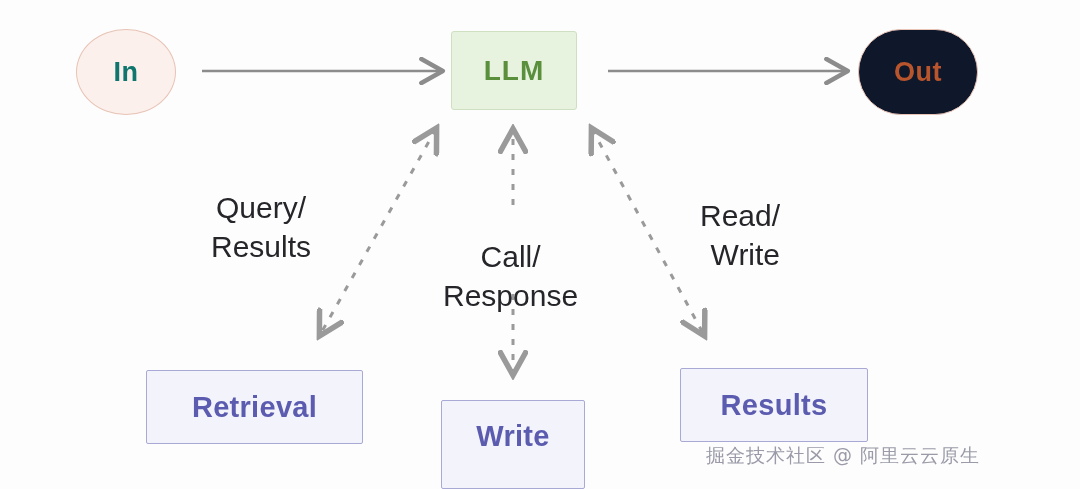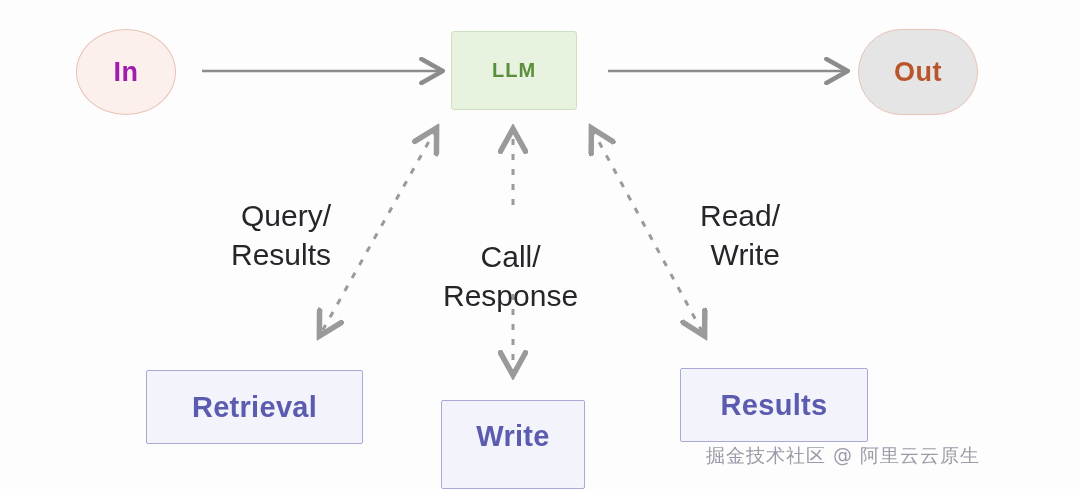--- a/index.html
+++ b/index.html
@@ -33,45 +33,45 @@
   #node-in {
     left: 76px;  top: 29px;
     width: 100px; height: 86px;
     background: #fbf0ec;
     border: 1.4px solid #e8c3b6;
     border-radius: 50%;
   }
   #node-in .lbl {
     font-size: 27px;
     font-weight: 700;
-    color: #a21caf;
+    color: #0f766e;
     letter-spacing: 0.5px;
     text-align: right;
   }
 
   
   #node-llm {
     left: 451px; top: 31px;
     width: 126px; height: 79px;
     background: #e7f2df;
     border: 1.4px solid #cfe0c2;
     border-radius: 3px;
   }
   #node-llm .lbl {
-    font-size: 20px;
+    font-size: 28px;
     font-weight: 700;
     color: #5a8f3c;
     letter-spacing: 1px;
   }
 
   
   #node-out {
     left: 858px; top: 29px;
     width: 120px; height: 86px;
-    background: #e5e5e5;
+    background: #0f172a;
     border: 1.4px solid #e8c3b6;
     border-radius: 44px;
   }
   #node-out .lbl {
     font-size: 27px;
     font-weight: 700;
     color: #b8552c;
     letter-spacing: 0.5px;
   }
 
@@ -103,21 +103,21 @@
 
   
   .edge-label {
     position: absolute;
     font-size: 30px;
     color: #26262a;
     line-height: 1.30;
     white-space: pre-line;
     user-select: none;
   }
-  #label-query   { left: 211px; top: 196px; text-align: right; margin-left: 20px; }
+  #label-query   { left: 211px; top: 188px; text-align: center; }
   #label-call    { left: 443px; top: 212px; text-align: center; margin-top: 25px; }
   #label-read    { left: 700px; top: 196px; text-align: right; }
 
   
   #watermark {
     position: absolute;
     left: 706px; top: 443px;
     font-size: 19px;
     color: #9a9aa8;
     font-family: "DejaVu Sans", sans-serif;

